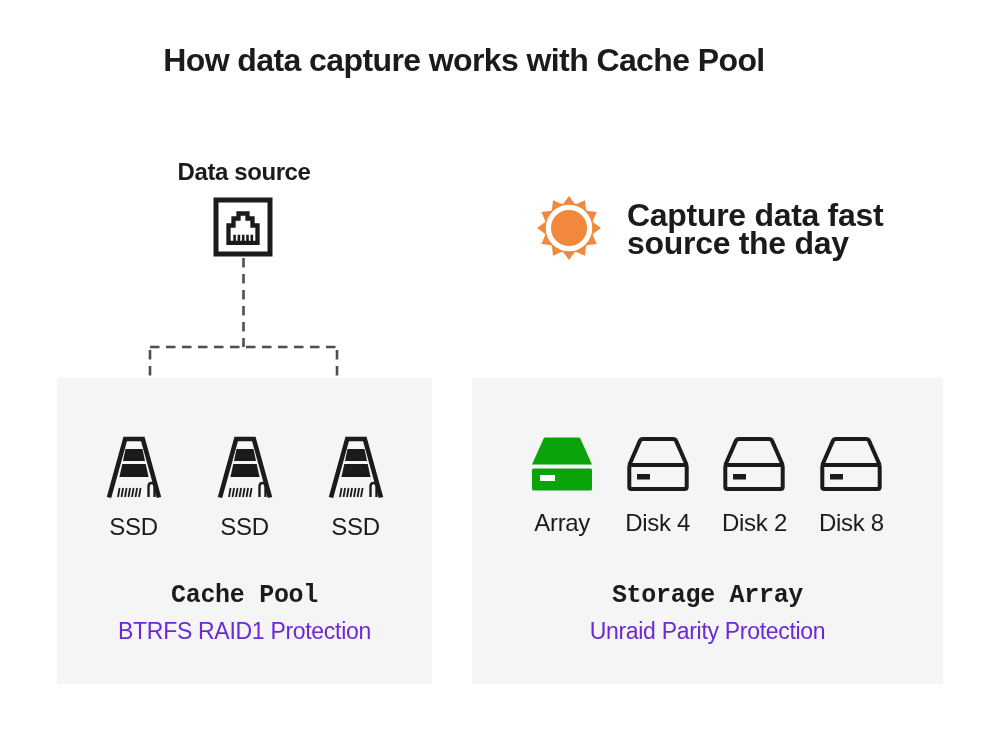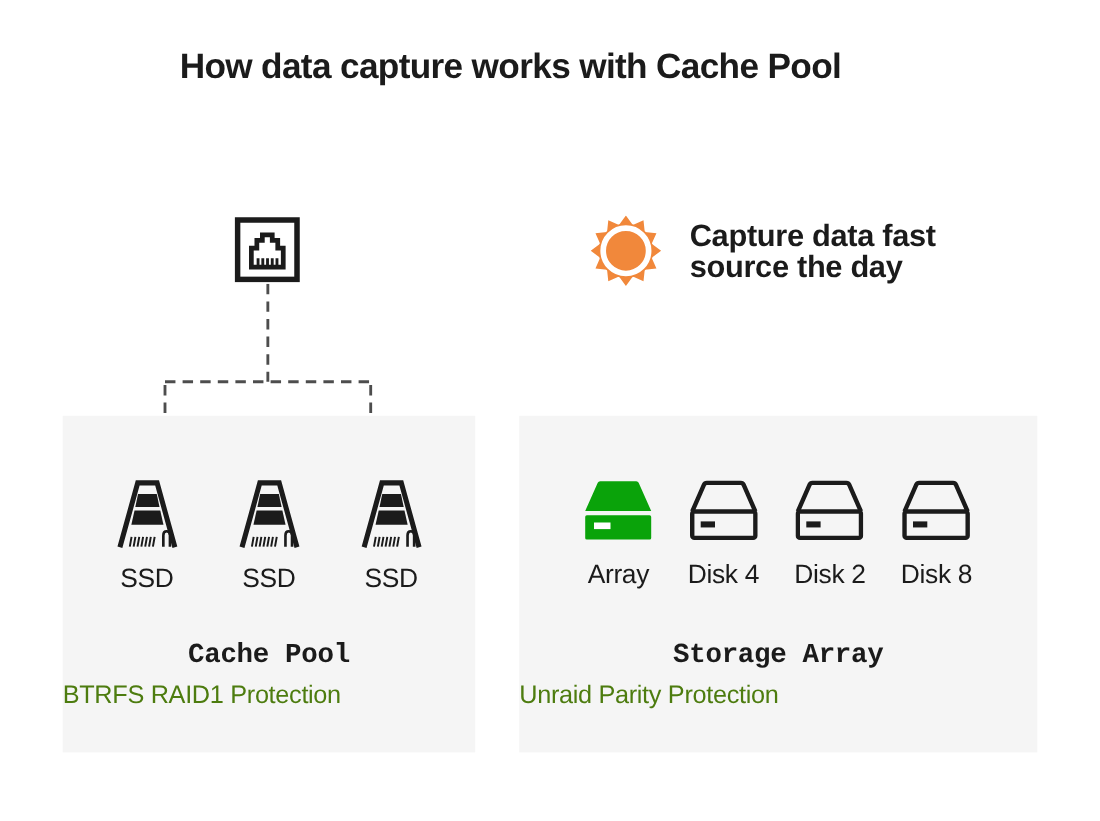--- a/index.html
+++ b/index.html
@@ -37,21 +37,21 @@
     top:158px;left:94px;width:300px;
     text-align:center;
     font-size:24px;
     font-weight:700;
     letter-spacing:-0.4px;
   }
   .eth{position:absolute;left:213px;top:197px;width:60px;height:60px;}
   .sun{position:absolute;left:537px;top:196px;width:64px;height:64px;}
   .capture-note{
     position:absolute;left:627px;top:201px;
-    font-size:28px;font-weight:700;line-height:28px;
+    font-size:32px;font-weight:700;line-height:28px;
     letter-spacing:-0.3px;
     white-space:nowrap;
   }
   .connector{position:absolute;left:140px;top:258px;width:210px;height:172px;}
   .panel{
     position:absolute;
     top:378px;
     height:306px;
     background:var(--panel-gray);
   }
@@ -84,34 +84,35 @@
     top:203px;left:0;right:0;
     text-align:center;
     font-size:25px;
     font-weight:700;
     letter-spacing:-0.3px;
     font-family:Liberation Mono, monospace;
   }
   .panel-sub{
     position:absolute;
     top:240px;left:0;right:0;
-    text-align:left;
+    text-align:center;
     font-size:23px;
     letter-spacing:-0.3px;
-    color:#4d7c0f;
+    color:#6d28d9;
   }
   svg{display:block;}
 </style>
 </head>
 <body>
 
 <div class="canvas">
 
   <h1 class="title">How data capture works with Cache Pool</h1>
 
+  <div class="ds-label">Data source</div>
   <div class="eth">
     <svg viewBox="0 0 60 60" width="60" height="60">
       <rect x="3" y="3" width="54" height="54" fill="none" stroke="var(--ink)" stroke-width="5"></rect>
       <path d="M15.5,45.8 V28.5 H20.5 V21.5 H25.5 V16.5 H34.5 V21.5 H39.5 V28.5 H44.5 V45.8 Z" fill="none" stroke="var(--ink)" stroke-width="4.3" stroke-linejoin="miter"></path>
       <path d="M21.6,37.8 V44.2 M25.9,37.8 V44.2 M30.2,37.8 V44.2 M34.5,37.8 V44.2 M38.8,37.8 V44.2" stroke="var(--ink)" stroke-width="2.6" fill="none"></path>
     </svg>
   </div>
 
   <div class="sun">
     <svg viewBox="0 0 62 62" width="64" height="64">

